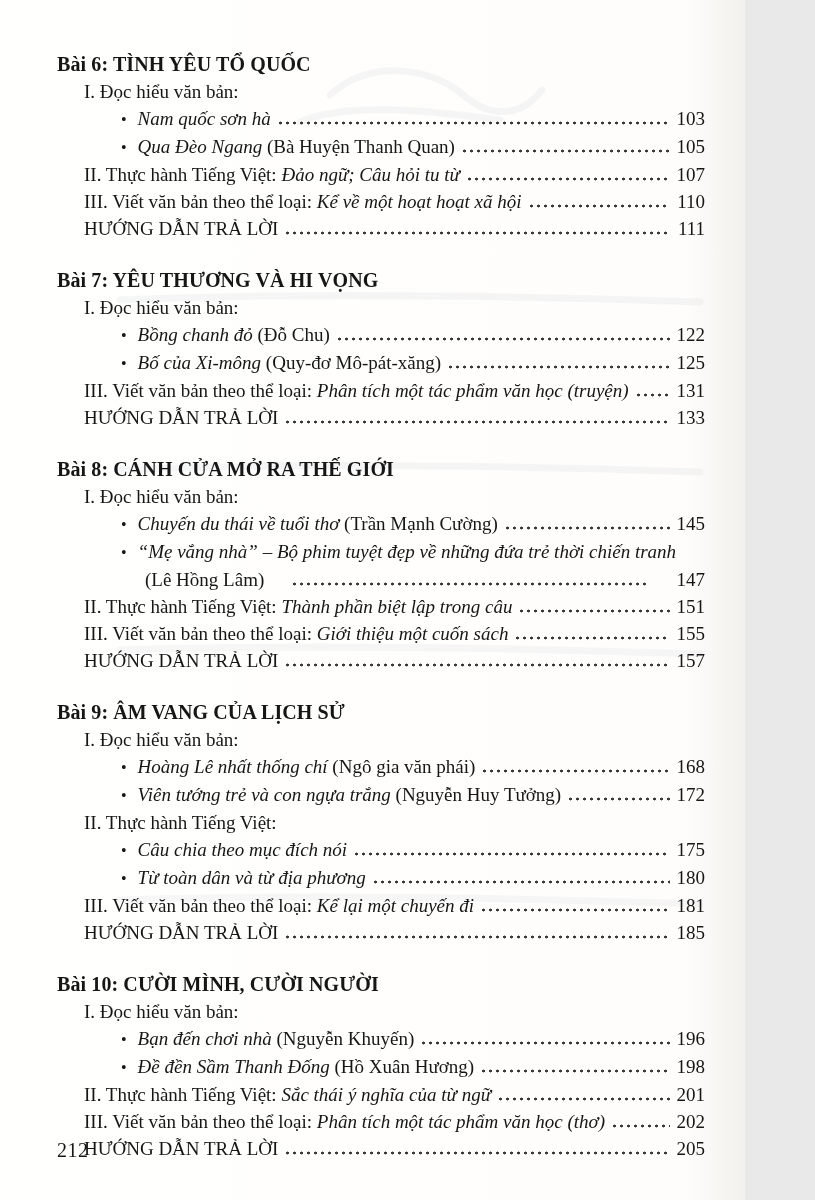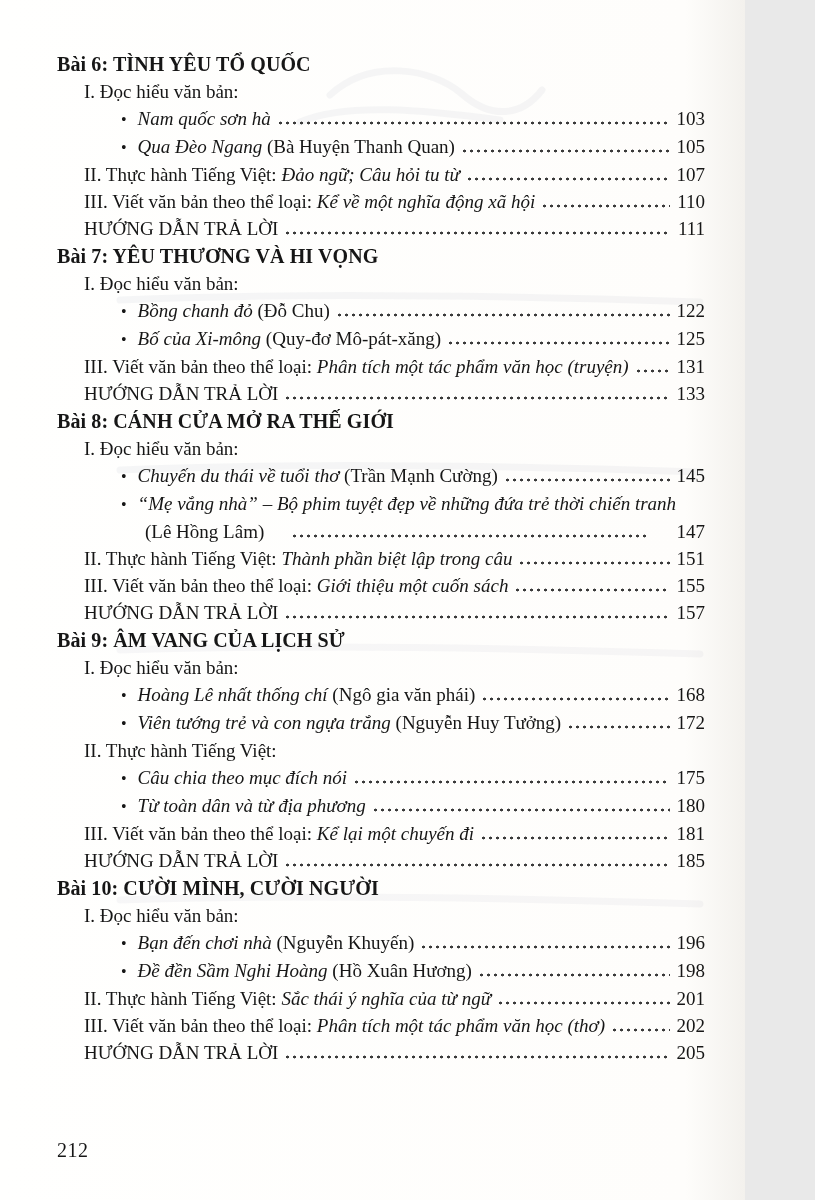--- a/index.html
+++ b/index.html
@@ -16,21 +16,21 @@
     background: linear-gradient(to right, #fffffe 0%, #fefdfb 92%, #f3f1ed 100%);
     overflow: hidden;
   }
   .bleed { position: absolute; top: 0; left: 0; pointer-events: none; }
   .toc { position: absolute; left: 57px; right: 40px; top: 50px; }
   .toc-section { margin: 0; }
   .section-title {
     font-weight: bold;
     font-size: 20px;
     line-height: 28px;
-    margin-top: 0;
+    margin-top: 24px;
     letter-spacing: 0.1px;
   }
   .toc-section:first-child .section-title { margin-top: 0; }
   .toc-row {
     display: flex;
     align-items: baseline;
     font-size: 19px;
     line-height: 27px;
   }
   .indent-1 { padding-left: 27px; }
@@ -101,21 +101,21 @@
           <span class="entry-label"><span class="part-i">Qua Đèo Ngang</span><span class="part-r"> (Bà Huyện Thanh Quan)</span></span>
           <span class="leader"></span>
           <span class="pagenum">105</span>
         </div>
         <div class="toc-row indent-1">
           <span class="entry-label"><span class="part-r">II. Thực hành Tiếng Việt: </span><span class="part-i">Đảo ngữ; Câu hỏi tu từ</span></span>
           <span class="leader"></span>
           <span class="pagenum">107</span>
         </div>
         <div class="toc-row indent-1">
-          <span class="entry-label"><span class="part-r">III. Viết văn bản theo thể loại: </span><span class="part-i">Kể về một nghĩa động xã hội</span></span>
+          <span class="entry-label"><span class="part-r">III. Viết văn bản theo thể loại: </span><span class="part-i">Kể về một hoạt hoạt xã hội</span></span>
           <span class="leader"></span>
           <span class="pagenum">110</span>
         </div>
         <div class="toc-row indent-1">
           <span class="entry-label"><span class="part-r">HƯỚNG DẪN TRẢ LỜI</span></span>
           <span class="leader"></span>
           <span class="pagenum">111</span>
         </div>
       </section>
       <section class="toc-section">
@@ -231,21 +231,21 @@
           <span class="entry-label"><span class="part-r">I. Đọc hiểu văn bản:</span></span>
         </div>
         <div class="toc-row indent-2">
           <span class="bullet">•</span>
           <span class="entry-label"><span class="part-i">Bạn đến chơi nhà</span><span class="part-r"> (Nguyễn Khuyến)</span></span>
           <span class="leader"></span>
           <span class="pagenum">196</span>
         </div>
         <div class="toc-row indent-2">
           <span class="bullet">•</span>
-          <span class="entry-label"><span class="part-i">Đề đền Sầm Nghi Hoàng</span><span class="part-r"> (Hồ Xuân Hương)</span></span>
+          <span class="entry-label"><span class="part-i">Đề đền Sầm Thanh Đống</span><span class="part-r"> (Hồ Xuân Hương)</span></span>
           <span class="leader"></span>
           <span class="pagenum">198</span>
         </div>
         <div class="toc-row indent-1">
           <span class="entry-label"><span class="part-r">II. Thực hành Tiếng Việt: </span><span class="part-i">Sắc thái ý nghĩa của từ ngữ</span></span>
           <span class="leader"></span>
           <span class="pagenum">201</span>
         </div>
         <div class="toc-row indent-1">
           <span class="entry-label"><span class="part-r">III. Viết văn bản theo thể loại: </span><span class="part-i">Phân tích một tác phẩm văn học (thơ)</span></span>

